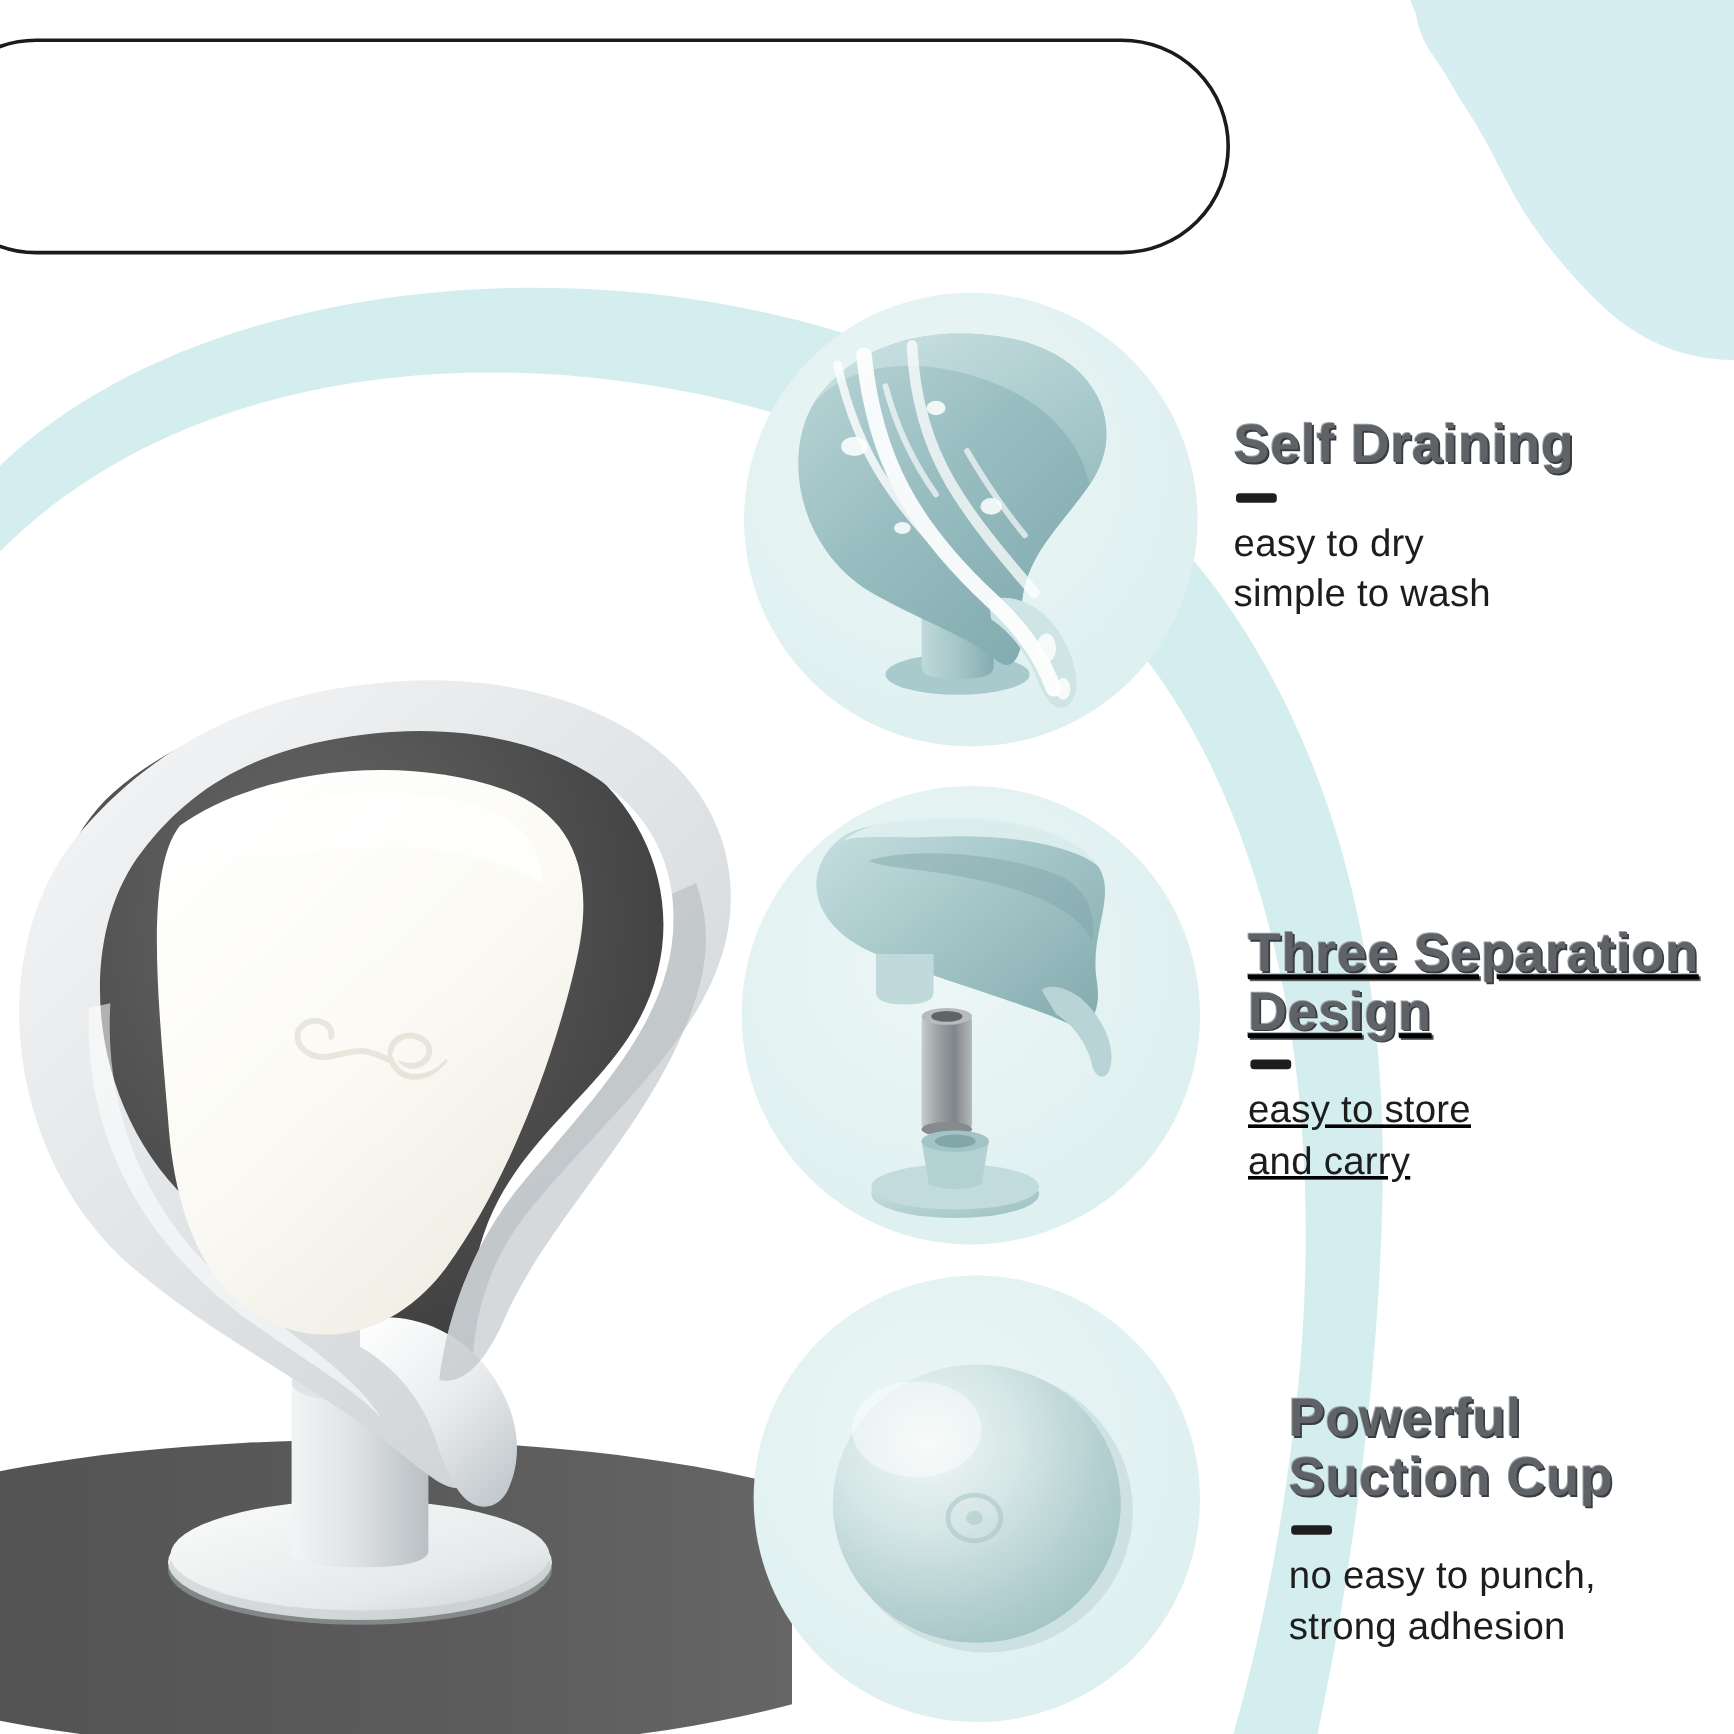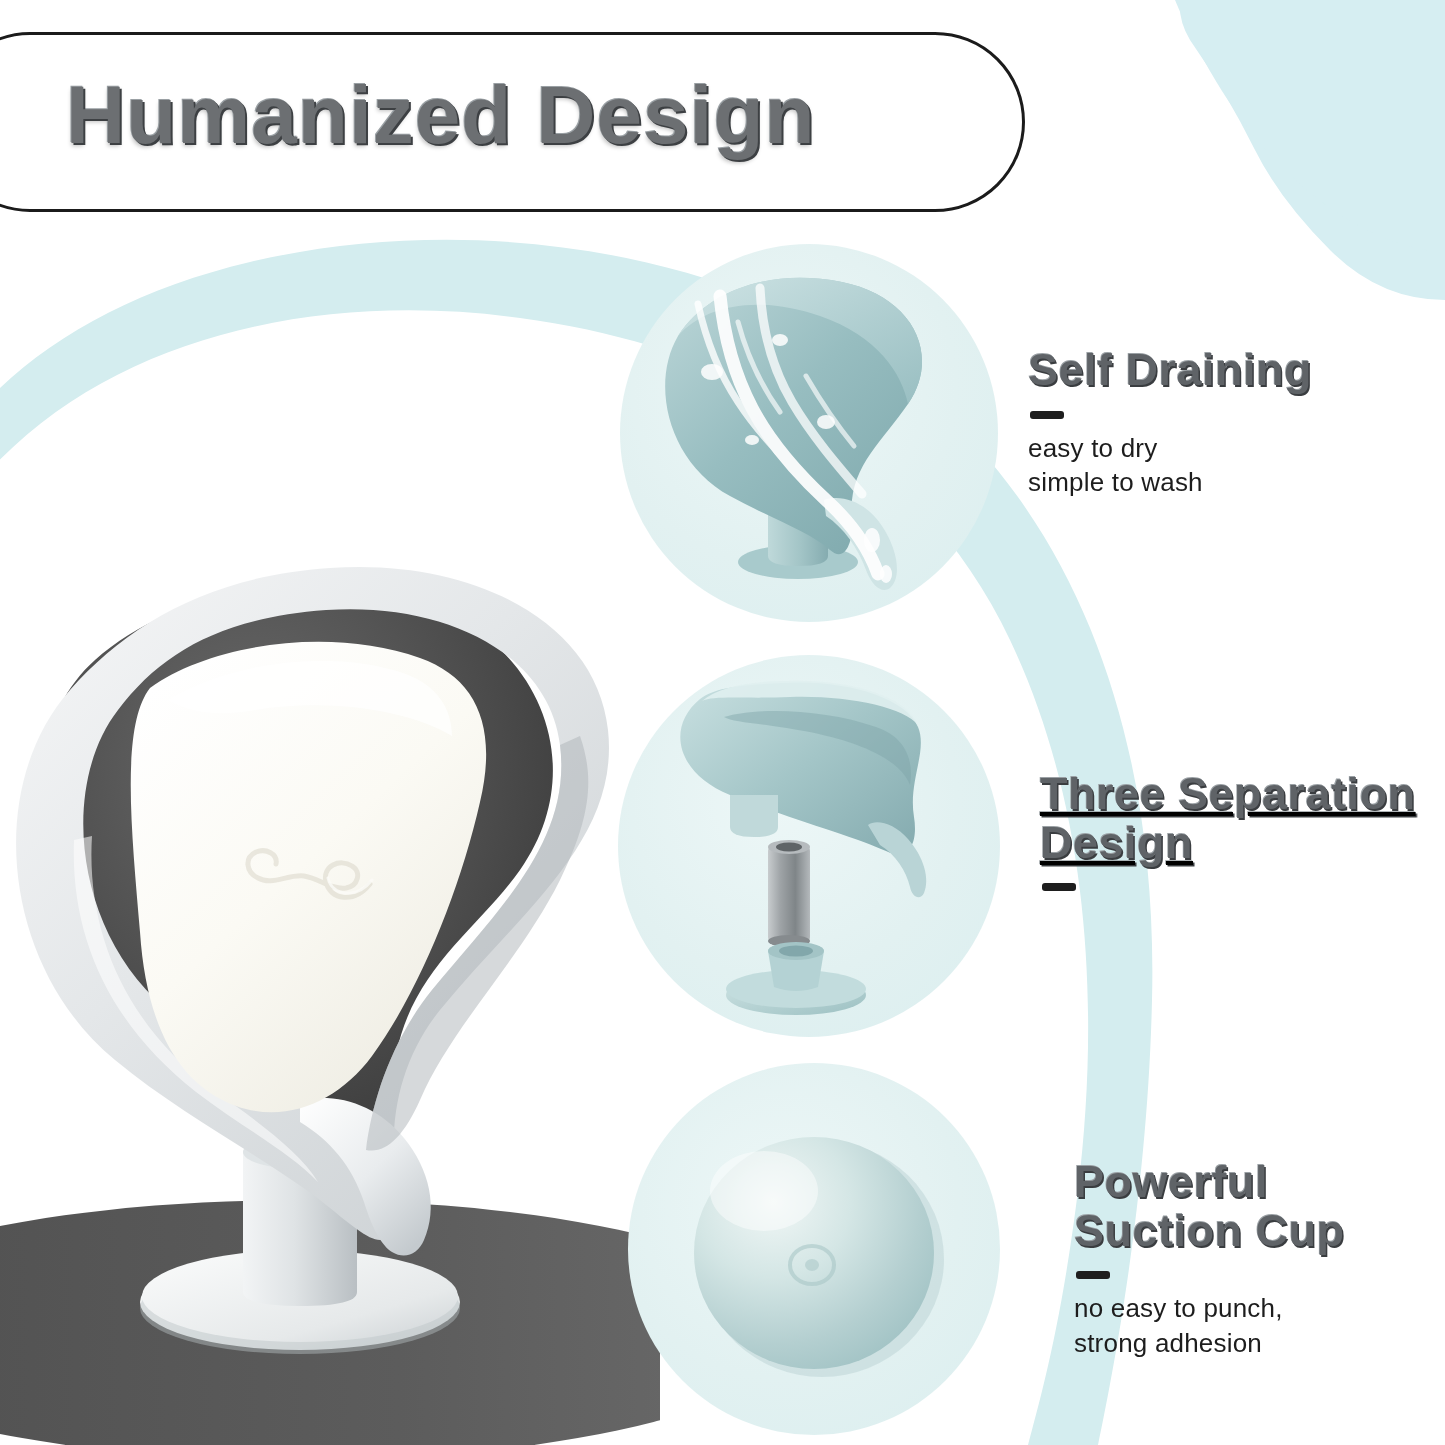--- a/index.html
+++ b/index.html
@@ -62,21 +62,21 @@
       1.5px 1.5px 0 #3a3d40,
      -0.8px -0.8px 0 #9ba1a5;
     white-space:pre-line;
   }
   .feature-dash{
     width:34px; height:8px; border-radius:3px;
     background:#1e1e1e;
     margin:16px 0 12px 2px;
   }
   .feature-body{
-    font-size:26px; line-height:1.33; color:#1d1d1d;
+    font-size:32px; line-height:1.33; color:#1d1d1d;
     font-weight:400; white-space:pre-line; letter-spacing:0.2px;
   }
 
   #feature-1 { left:1028px; top:346px;  width:400px; }
   #feature-2 { left:1040px; top:770px;  width:405px;text-decoration:underline; }
   #feature-3 { left:1040px; top:1158px; width:400px;margin-left:34px; }
 </style>
 </head>
 <body>
 
@@ -93,21 +93,20 @@
              C1090,808 1100,1010 1078,1190
              C1062,1322 1040,1400 1028,1445
              L1098,1445
              C1118,1350 1148,1180 1152,1000
              C1158,760 1090,540 930,400
              C760,252 480,208 250,262
              C140,288 50,336 -10,398 Z" fill="#d4edef"></path>
   </svg>
 
   <div class="title-banner"></div>
-  <div class="title-text">Humanized Design</div>
 
   <svg class="hero" viewBox="0 0 660 905">
     <defs>
       <linearGradient id="matGrad" x1="0" y1="0" x2="1" y2="0">
         <stop offset="0%" stop-color="#4f4f4f"></stop>
         <stop offset="60%" stop-color="#5c5c5c"></stop>
         <stop offset="100%" stop-color="#6b6b6b"></stop>
       </linearGradient>
       <linearGradient id="bowlOuter" x1="0.1" y1="0" x2="0.95" y2="1">
         <stop offset="0%" stop-color="#f4f5f6"></stop>
@@ -347,20 +346,22 @@
     <div class="feature-title">Self Draining</div>
     <div class="feature-dash"></div>
     <div class="feature-body">easy to dry
 simple to wash</div>
   </div>
 
   <div class="feature" id="feature-2">
     <div class="feature-title">Three Separation
 Design</div>
     <div class="feature-dash"></div>
+    <div class="feature-body">easy to store
+and carry</div>
   </div>
 
   <div class="feature" id="feature-3">
     <div class="feature-title">Powerful
 Suction Cup</div>
     <div class="feature-dash"></div>
     <div class="feature-body">no easy to punch,
 strong adhesion</div>
   </div>
 

